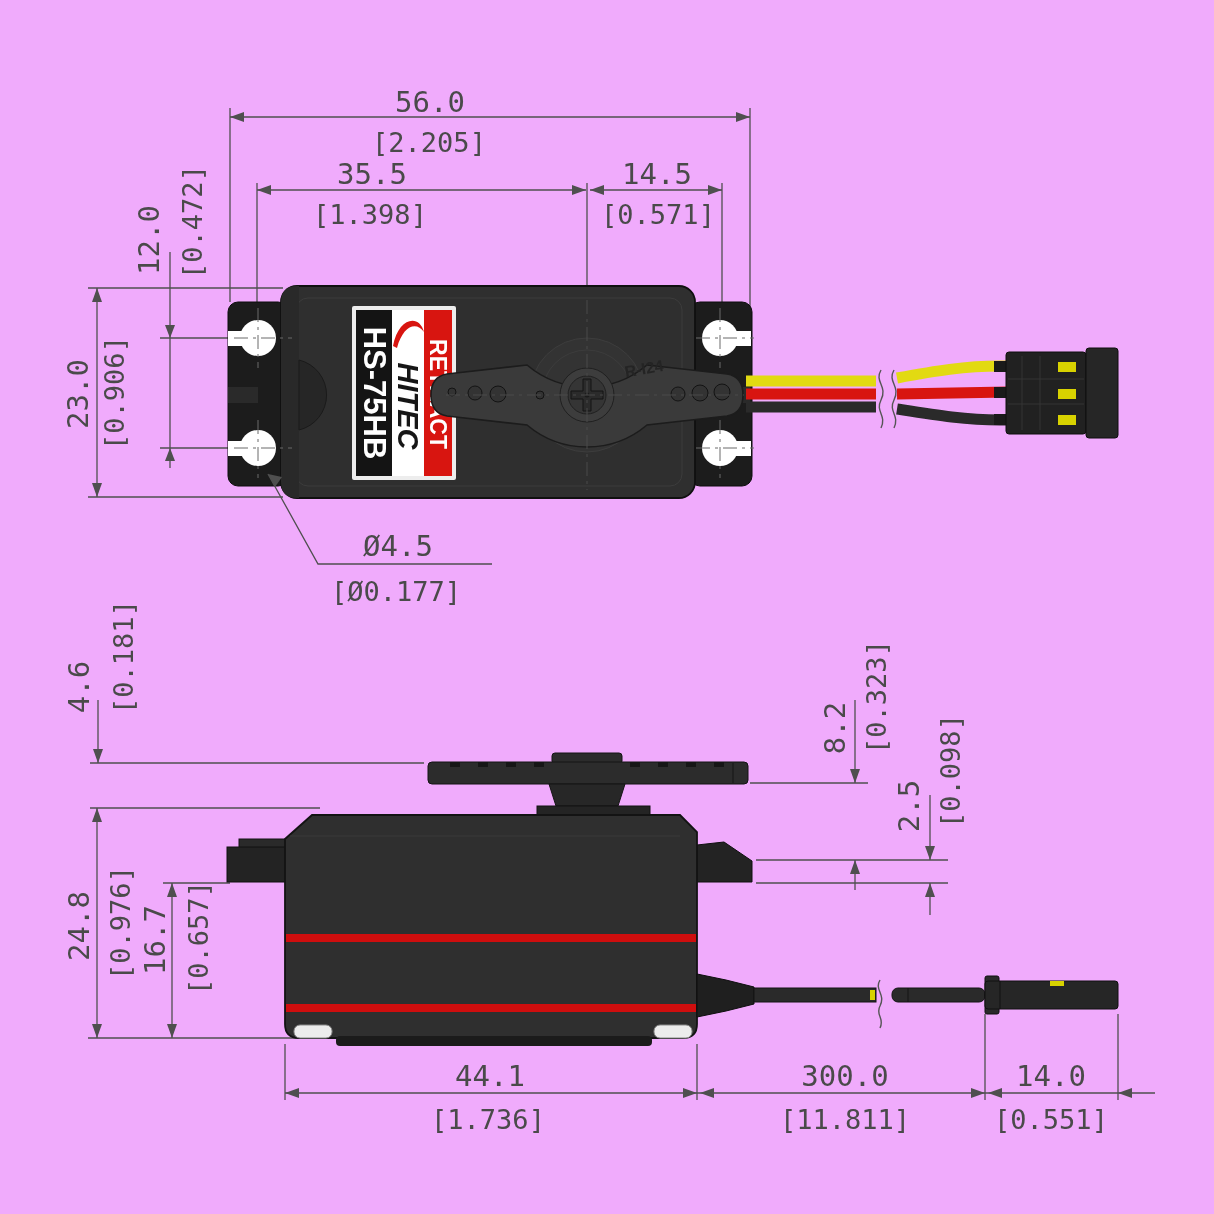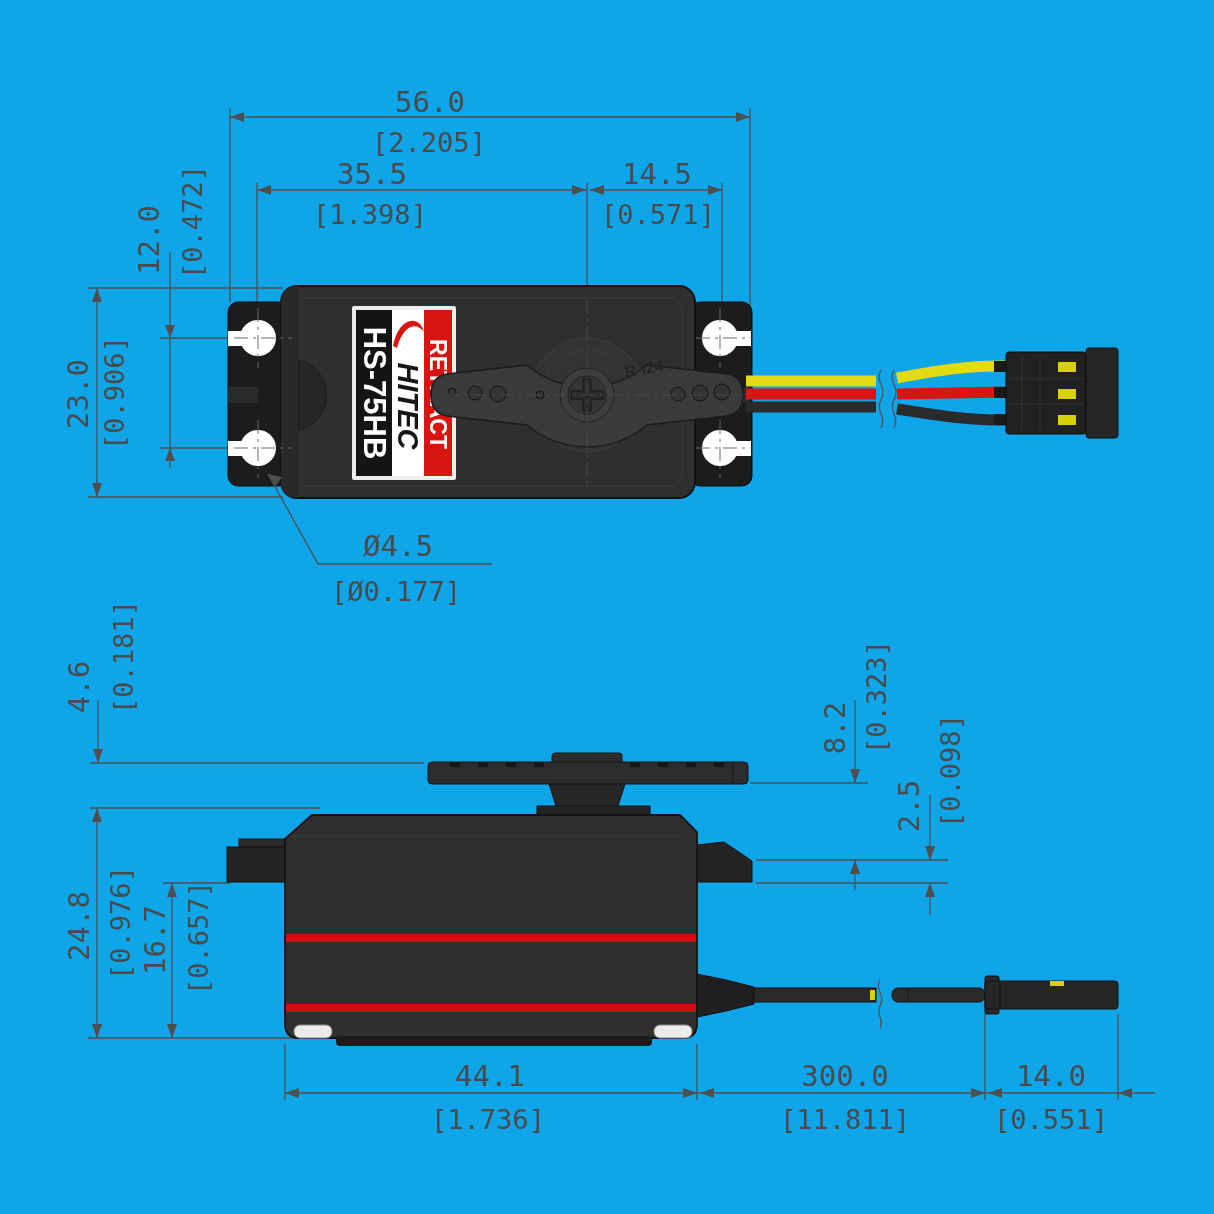--- a/index.html
+++ b/index.html
@@ -1,16 +1,16 @@
 <!DOCTYPE html>
 <html><head>
 <meta charset="utf-8">
 <style>
   html,body{margin:0;padding:0;background:#ffffff;}
-  .stage{position:relative;width:1214px;height:1214px;background:#0ea5e9;overflow:hidden;}
+  .stage{position:relative;width:1214px;height:1214px;background:#f0abfc;overflow:hidden;}
   svg{display:block;}
   text{font-family:"DejaVu Sans Mono", monospace;fill:#4a4a4a;}
   .dim{font-size:29px;}
   .dimb{font-size:27px;}
   .lbl-model{font-family:"Liberation Sans",sans-serif;font-weight:bold;font-size:31px;fill:#ffffff;}
   .lbl-brand{font-family:"Liberation Sans",sans-serif;font-weight:bold;font-style:italic;font-size:29px;fill:#161616;}
   .lbl-retract{font-family:"Liberation Sans",sans-serif;font-weight:bold;font-size:23px;fill:#ffffff;}
   .lbl-horn{font-family:"Liberation Sans",sans-serif;font-weight:bold;font-size:16px;fill:#242424;}
   .dl{stroke:#4f4f4f;stroke-width:1.3;fill:none;}
   .ar{fill:#4f4f4f;stroke:none;}

